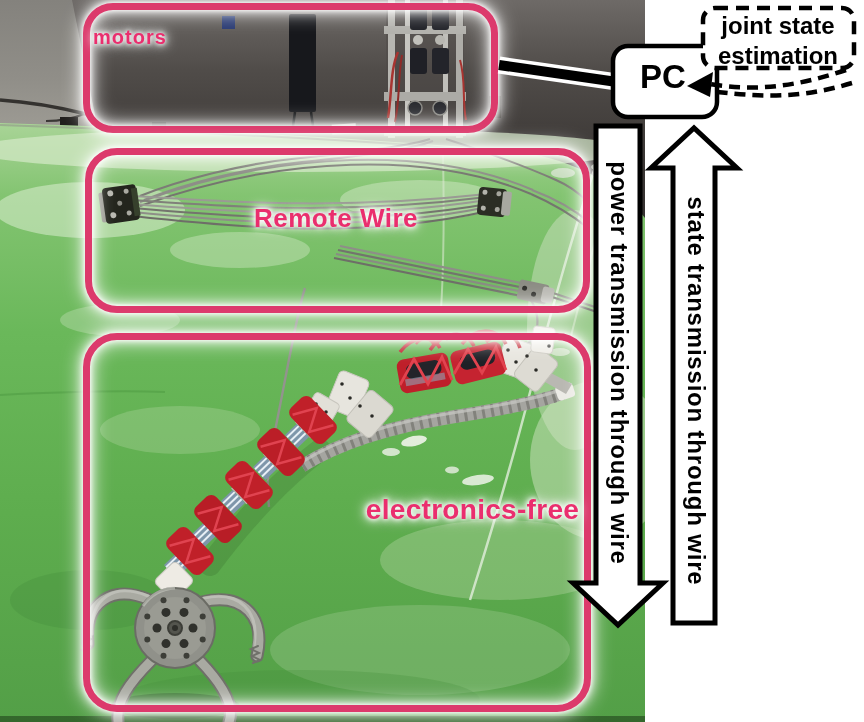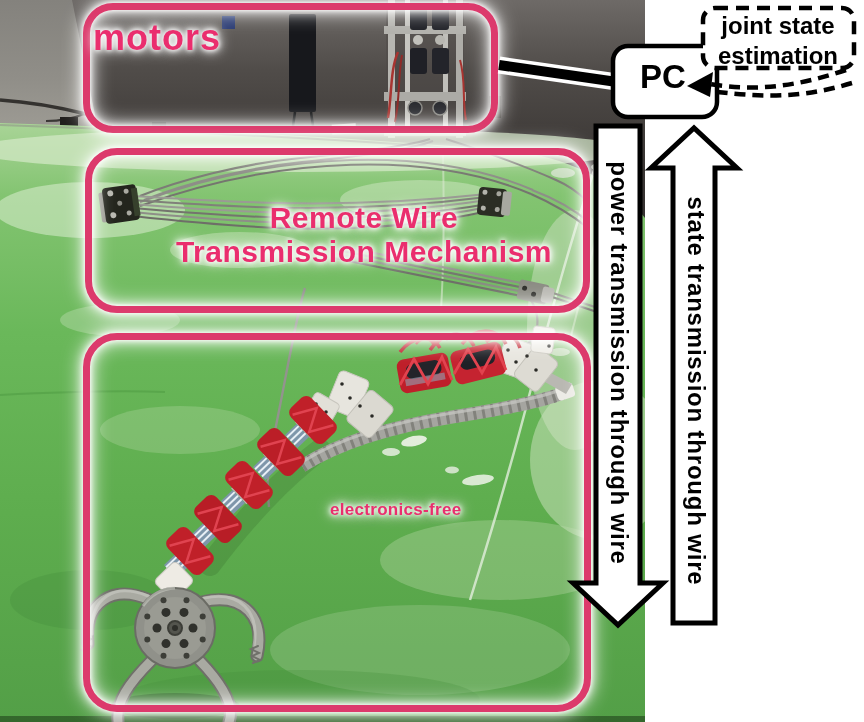--- a/index.html
+++ b/index.html
@@ -17,23 +17,23 @@
   }
   .box-motors { left:83px; top:3px;   width:415px; height:130px; }
   .box-wire   { left:85px; top:148px; width:505px; height:165px; border-radius:32px; }
   .box-robot  { left:83px; top:333px; width:508px; height:379px; border-radius:34px; }
 
   .plabel {
     position:absolute; color:#ea2e6e; font-weight:700;
     text-shadow: 0 0 4px #fff, 0 0 7px #fff, 0 0 11px #fff, 0 0 16px rgba(255,255,255,.95);
     white-space:nowrap;
   }
-  .lbl-motors { left:93px; top:20px;  font-size:36px; line-height:35px; letter-spacing:1px; text-align:left; }
-  .lbl-wire   { left:86px; top:201px; width:500px; font-size:30px; line-height:34px; text-align:center; letter-spacing:.5px;margin-left:28px; }
-  .lbl-robot  { left:330px; top:493px; width:285px; font-size:17px; line-height:33px; letter-spacing:.3px; }
+  .lbl-motors { left:93px; top:20px;  font-size:20px; line-height:35px; letter-spacing:1px; text-align:left; }
+  .lbl-wire   { left:86px; top:201px; width:500px; font-size:26px; line-height:34px; text-align:center; letter-spacing:.5px; }
+  .lbl-robot  { left:330px; top:493px; width:285px; font-size:28px; line-height:33px; text-align:center; letter-spacing:.3px; }
   .plabel span { display:block; }
 
   .flow-text { font-family:"Liberation Sans", sans-serif; font-weight:700; fill:#000; }
 </style>
 </head>
 <body>
 
 <div class="canvas">
 
   <svg class="photo-svg" width="645" height="722" viewBox="0 0 645 722">
@@ -341,21 +341,20 @@
 
   <div class="hlbox box-motors"></div>
   <div class="hlbox box-wire"></div>
   <div class="hlbox box-robot"></div>
 
   <div class="plabel lbl-motors">
     <span>motors</span>
   </div>
   <div class="plabel lbl-wire">
     <span>Remote Wire</span>
-    <span>Transmission Mechanism</span>
   </div>
   <div class="plabel lbl-robot">
     <span>electronics-free</span>
   </div>
 
   <svg class="overlay-svg" width="864" height="722" viewBox="0 0 864 722">
 
     <g>
       <line x1="499" y1="65" x2="617" y2="82" stroke="#ffffff" stroke-width="17"></line>
       <line x1="499" y1="65" x2="617" y2="82" stroke="#000000" stroke-width="10"></line>

